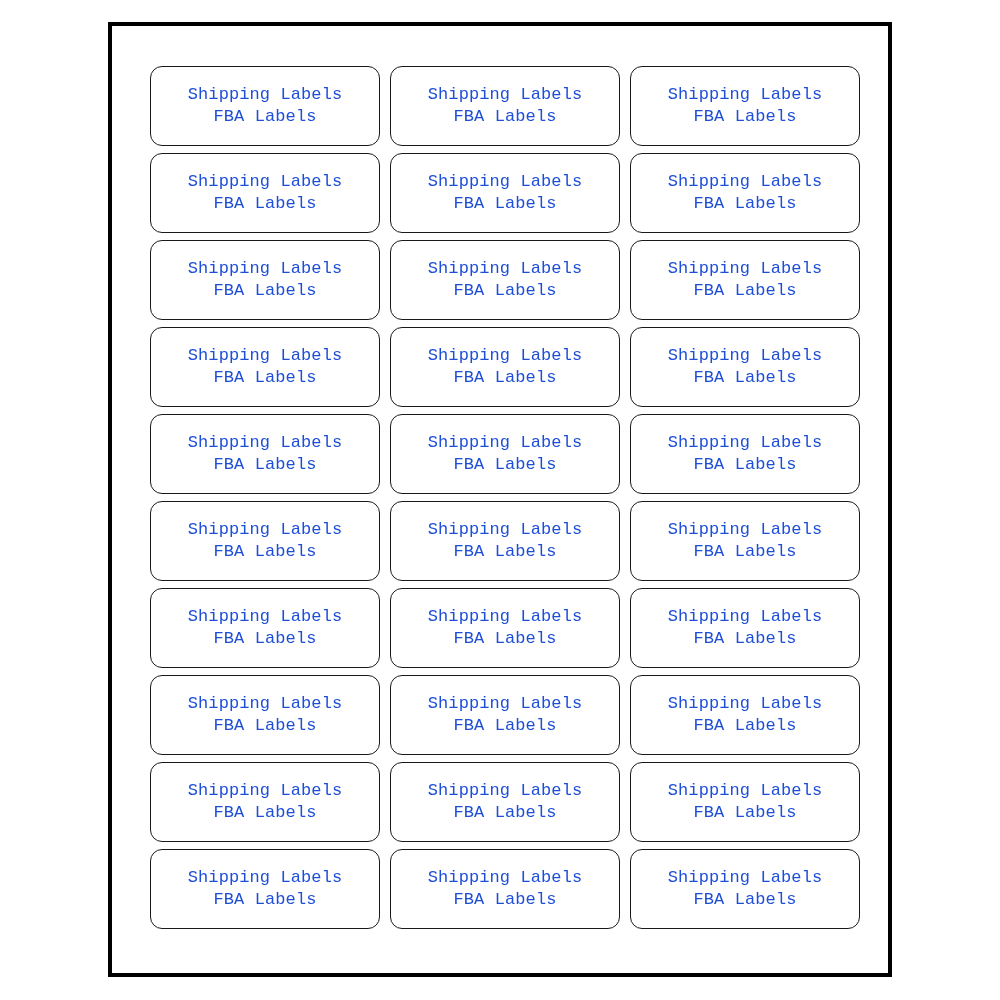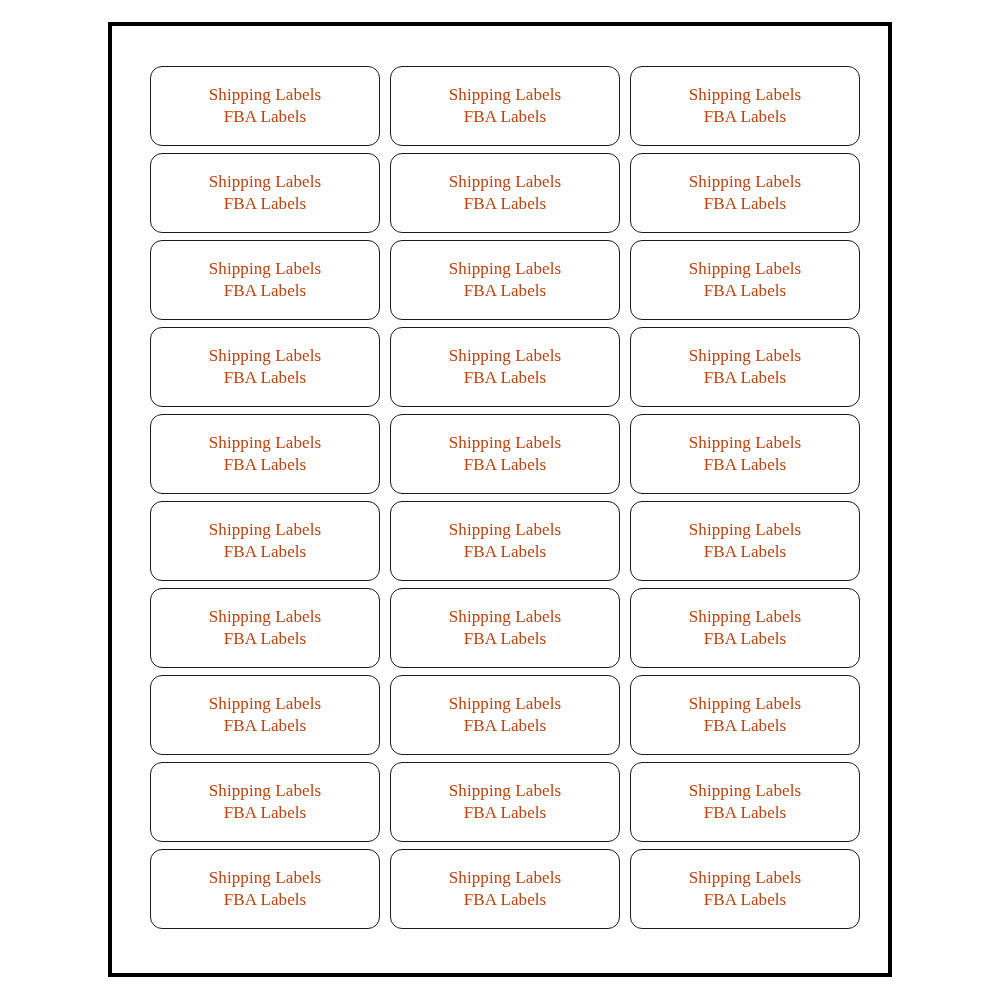--- a/index.html
+++ b/index.html
@@ -46,23 +46,23 @@
     border-radius: 12px;
     background: #ffffff;
     box-sizing: border-box;
     display: flex;
     flex-direction: column;
     align-items: center;
     justify-content: center;
     line-height: 1.28;
   }
   .label-line {
-    font-family: Liberation Serif, serif;
+    font-family: Liberation Mono, monospace;
     font-size: 17px;
-    color: #c2410c;
+    color: #1d4ed8;
     letter-spacing: 0.1px;
     white-space: nowrap;
   }
 </style>
 </head>
 <body>
 
 <div class="page">
   <div class="sheet">
     <div class="label-grid">

